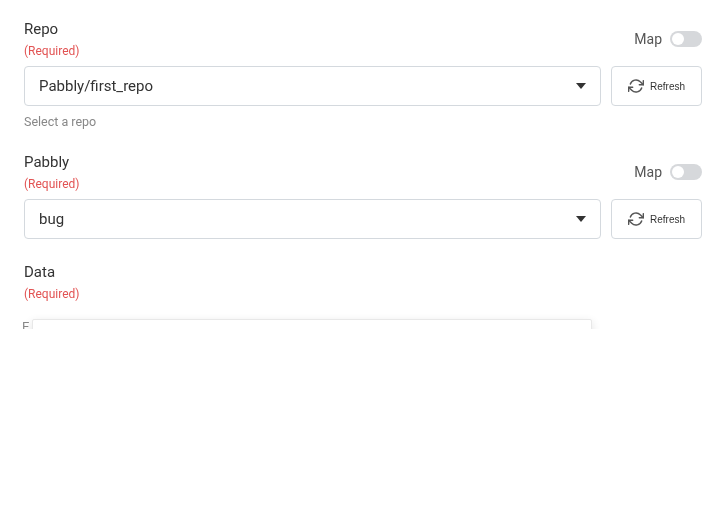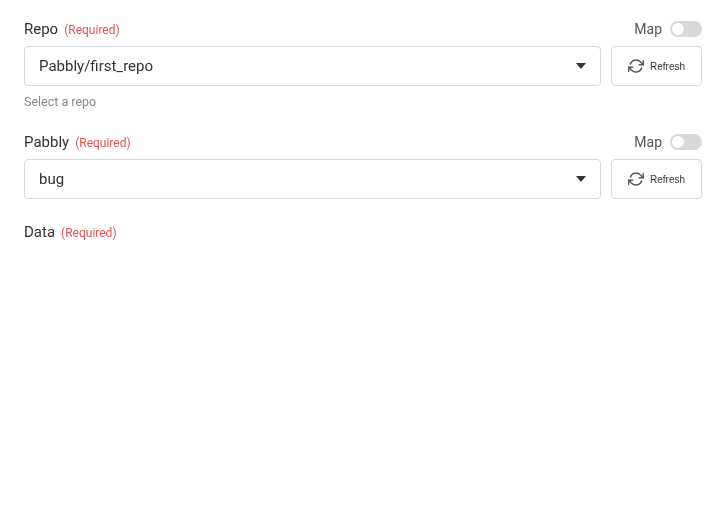--- a/index.html
+++ b/index.html
@@ -13,21 +13,21 @@
   }
 
   .field-group { margin-bottom: 24px; }
 
   .label-row {
     display: flex;
     align-items: center;
     justify-content: space-between;
     margin-bottom: 8px;
   }
-  .label-left { display: flex; align-items: baseline; gap: 6px; }
+  .label-left { display: flex; align-items: baseline; gap: 6px; flex-direction: column; }
   .field-label { font-size: 15px; color: #333; }
   .required { font-size: 12px; color: #e25353; }
   .map-toggle-wrap { display: flex; align-items: center; gap: 8px; }
   .map-label { font-size: 14px; color: #555; }
 
   .toggle {
     width: 32px; height: 16px;
     background: #d6d8db;
     border-radius: 10px;
     position: relative;

